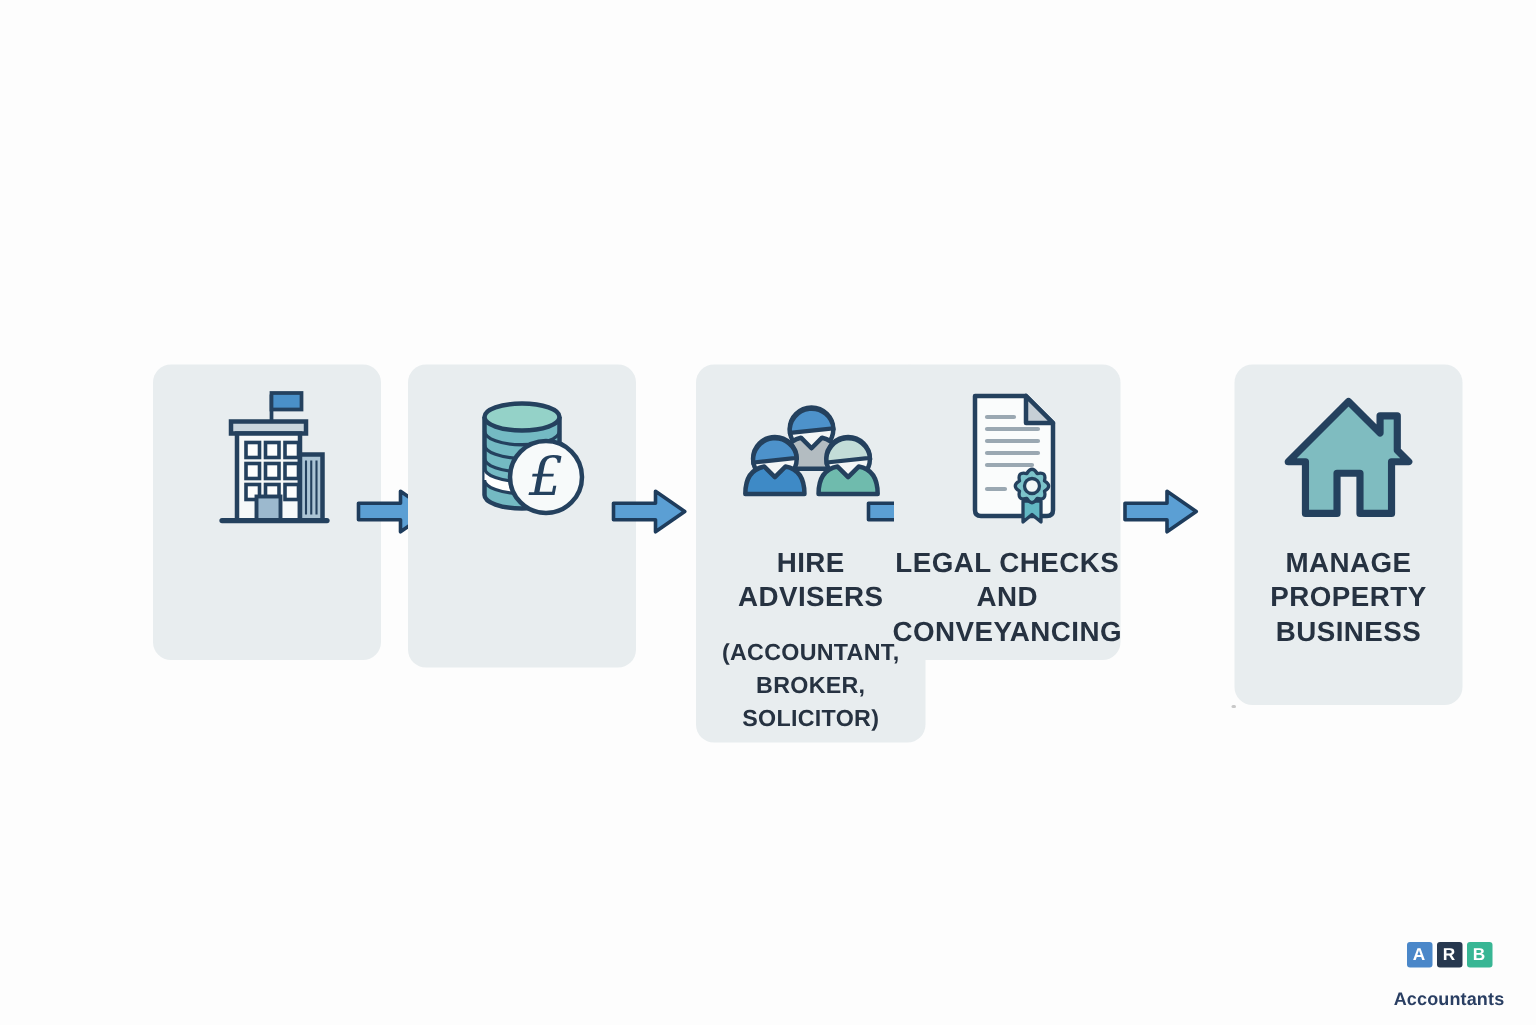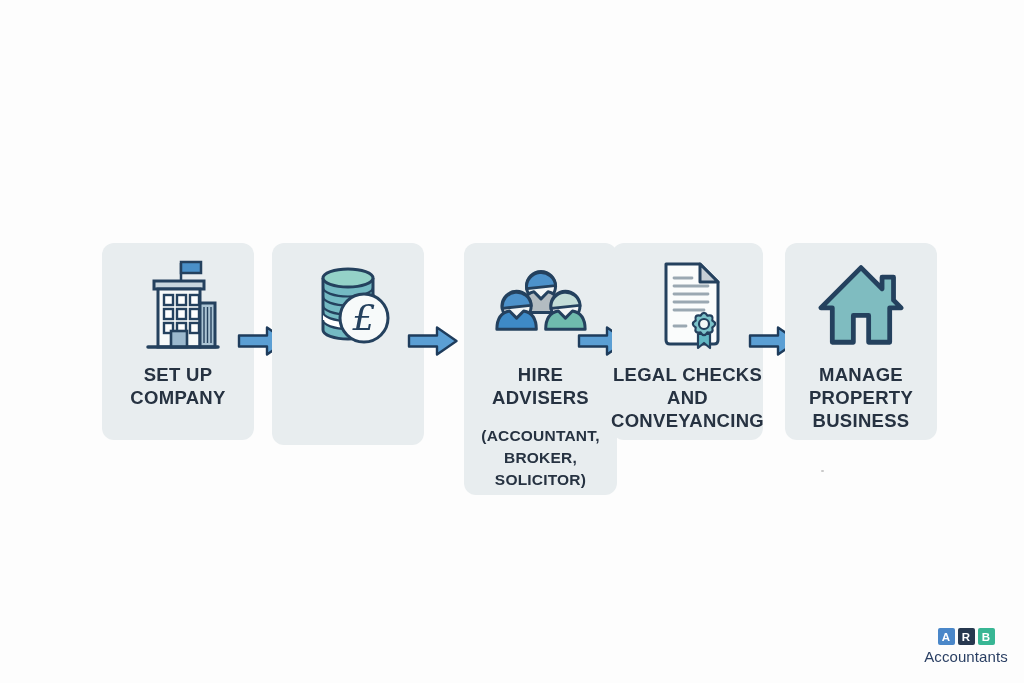--- a/index.html
+++ b/index.html
@@ -14,22 +14,22 @@
   .card {
     position:absolute; top:243px;
     background:#e8edef;
     border-radius:12px;
     display:flex; flex-direction:column; align-items:center;
     box-sizing:border-box;
   }
   .card-1 { left:102px; width:152px; height:197px; }
   .card-2 { left:272px; width:152px; height:202px; }
   .card-3 { left:464px; width:153px; height:252px; }
-  .card-4 { left:612px; width:151px; height:197px; }
-  .card-5 { left:785px; width:152px; height:197px; }
+  .card-4 { left:596px; width:151px; height:197px; }
+  .card-5 { left:823px; width:152px; height:227px; }
 
   .icon-box {
     height:102px; margin-top:10px;
     display:flex; align-items:center; justify-content:center;
   }
   .label {
     margin-top:8px;
     font-weight:bold;
     font-size:18.5px;
     line-height:23px;
@@ -62,22 +62,22 @@
   .logo-tiles { display:flex; gap:3px; }
   .tile {
     width:17px; height:17px; border-radius:2px;
     color:#ffffff; font-weight:bold; font-size:11.5px;
     display:flex; align-items:center; justify-content:center;
   }
   .tile-a { background:#4a87c9; }
   .tile-r { background:#27384f; }
   .tile-b { background:#38b694; }
   .logo-subtitle {
-    margin-top:3px;
-    font-size:15px; font-weight:normal;
+    margin-top:14px;
+    font-size:12px; font-weight:bold;
     color:#2a3f63;
     letter-spacing:0.1px;
   }
 
   .speck {
     position:absolute; left:821px; top:470px;
     width:3px; height:2px; background:#c9c9c9; border-radius:1px;
   }
 </style>
 </head>
@@ -104,22 +104,20 @@
             <rect x="58" y="66" width="9" height="10"></rect>
         </g>
         <rect x="39" y="74" width="16" height="16" fill="#9cb9ce" stroke="#24415e" stroke-width="2.6"></rect>
         <rect x="68" y="46" width="15" height="44" fill="#abc4d4" stroke="#24415e" stroke-width="3"></rect>
         <line x1="72" y1="50" x2="72" y2="86" stroke="#24415e" stroke-width="1.4"></line>
         <line x1="75.5" y1="50" x2="75.5" y2="86" stroke="#24415e" stroke-width="1.4"></line>
         <line x1="79" y1="50" x2="79" y2="86" stroke="#24415e" stroke-width="1.4"></line>
         <line x1="16" y1="90" x2="86" y2="90" stroke="#24415e" stroke-width="3.5" stroke-linecap="round"></line>
       </svg>
     </div>
-    <div class="label">SET UP
-COMPANY</div>
   </div>
 
   <svg class="arrow arrow-1" viewBox="0 0 52 34">
     <path d="M2 11.5 H30 V3.5 L49.5 17 L30 30.5 V22.5 H2 Z" fill="#5b9fd4" stroke="#1e3c5c" stroke-width="2.4" stroke-linejoin="round"></path>
   </svg>
 
   <div class="card card-2">
     <div class="icon-box">
       <svg width="100" height="92" viewBox="0 0 100 92">
         <path d="M25 20 V72 A25 9 0 0 0 75 72 V20" fill="#74bac3" stroke="#24415e" stroke-width="3"></path>

